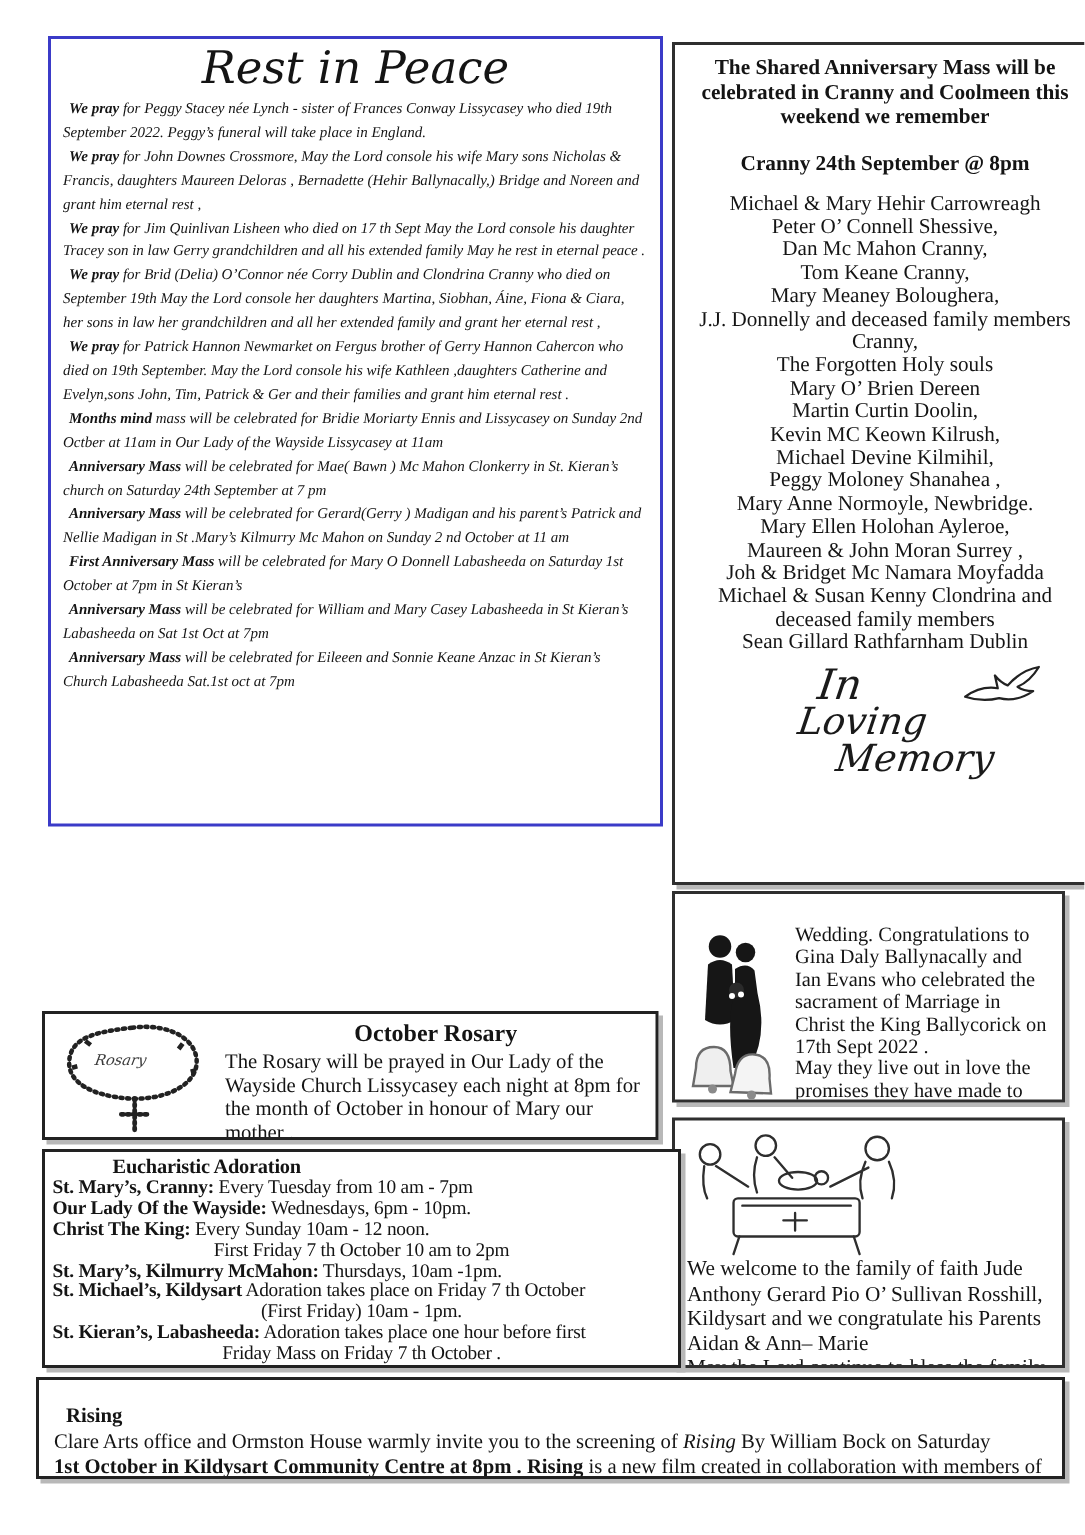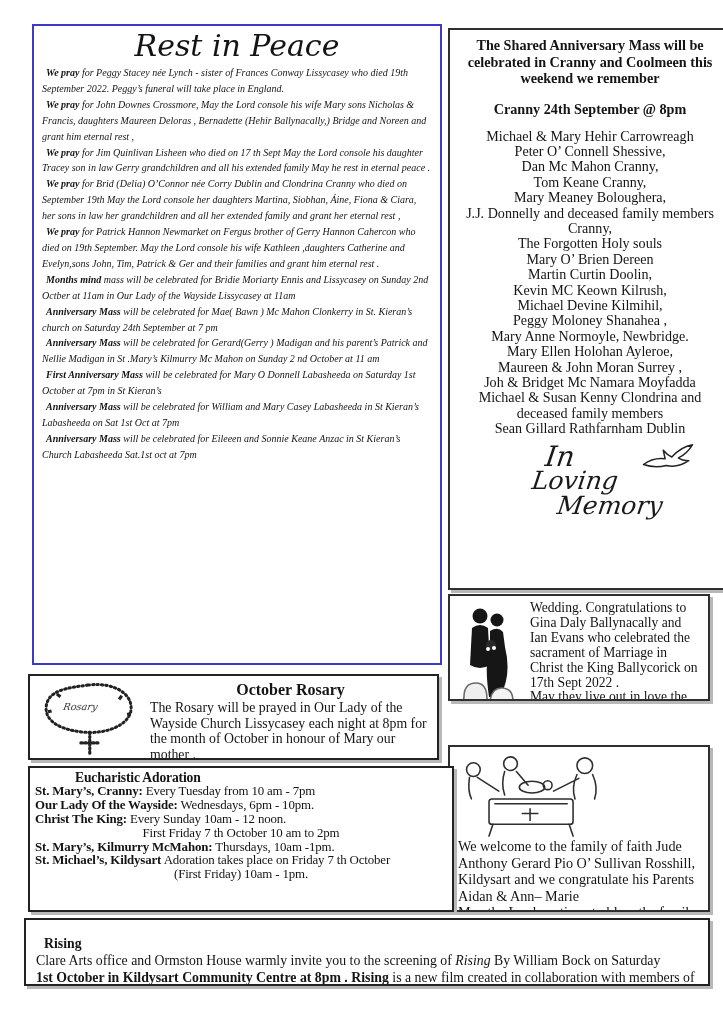--- a/index.html
+++ b/index.html
@@ -1,21 +1,21 @@
 <!DOCTYPE html>
 <html><head>
 <meta charset="utf-8">
 <style>
   html,body { margin:0; padding:0; background:#ffffff; }
   .page { position:relative; width:723px; height:1023px; background:#fff;
           font-family:"Liberation Serif", serif; color:#141414; overflow:hidden; }
   .box { position:absolute; background:#fff; box-sizing:border-box; overflow:hidden; }
 
   
-  #rip-box { left:32px; top:24px; width:410px; height:641px;
+  #rip-box { left:32px; top:24px; width:410px; height:527px;
              border:2px solid #3b3bc8; padding:1px 8px 2px 8px; }
   .rip-title { text-align:center; font-style:italic; font-family:"DejaVu Serif", serif;
                font-size:30px; line-height:38px; margin:0; font-weight:normal; }
   .rip-p { margin:0; font-size:10px; line-height:15.9px; text-indent:4px;font-style:italic; }
   .rip-p b { font-weight:bold; }
 
   
   #shared-box { left:448px; top:28px; width:284px; height:562px;
                 border:2px solid #2f2f2f; box-shadow:3px 3px 0 #b8b8b8;
                 padding:7px 5px; text-align:center; }
@@ -26,23 +26,23 @@
   .candle-note { font-weight:bold; font-style:italic; font-size:14.4px; line-height:16.5px;
                  margin:14px 8px 0 8px; }
   .memory-script { position:relative; margin-top:8px; height:84px;
                    font-family:"DejaVu Serif", serif; font-style:italic; color:#1a1a1a; }
   .memory-script .l1 { font-size:28px; line-height:24px; margin-right:60px; transform:skewX(-8deg); }
   .memory-script .l2 { font-size:25px; line-height:24px; margin-right:30px; transform:skewX(-8deg); }
   .memory-script .l3 { font-size:25px; line-height:26px; margin-left:40px; transform:skewX(-8deg); }
   .dove { position:absolute; right:28px; top:-6px; }
 
   
-  #wedding-box { left:448px; top:594px; width:262px; height:107px;
+  #wedding-box { left:448px; top:594px; width:262px; height:141px;
                  border:2px solid #2f2f2f; box-shadow:3px 3px 0 #b8b8b8;
-                 padding:5px 6px; display:flex; }
+                 padding:20px 6px; display:flex; }
   .wedding-art { width:74px; flex:0 0 74px; }
   .wedding-text { font-size:13.6px; line-height:14.9px; }
   .wedding-text p { margin:0; }
 
   
   #baptism-box { left:448px; top:745px; width:262px; height:167px;
                  border:2px solid #2f2f2f; box-shadow:3px 3px 0 #b8b8b8;
                  padding:5px 8px; }
   .baptism-text { font-size:14.2px; line-height:16.6px; }
   .baptism-text p { margin:0; }
@@ -213,20 +213,21 @@
         <div class="ador-row"><b>St. Mary’s, Cranny:</b><span>  Every  Tuesday  from 10 am - 7pm</span></div>
 
         <div class="ador-row"><b>Our Lady Of the Wayside:</b><span> Wednesdays,      6pm - 10pm.</span></div>
 
         <div class="ador-row"><b>Christ The King:</b><span>  Every Sunday   10am - 12 noon.</span><div class="ador-line2">First Friday 7 th October 10 am to 2pm</div></div>
 
         <div class="ador-row"><b>St. Mary’s, Kilmurry McMahon:</b><span>     Thursdays, 10am -1pm.</span></div>
 
         <div class="ador-row"><b>St. Michael’s, Kildysart</b><span>  Adoration takes place on  Friday 7 th October</span><div class="ador-line2">(First Friday) 10am - 1pm.</div></div>
 
+        <div class="ador-row"><b>St. Kieran’s, Labasheeda:</b><span> Adoration takes place  one hour before first</span><div class="ador-line2">Friday Mass on Friday 7 th October  .</div></div>
       </div>
   </div>
 
   <div class="box" id="rising-box">
     <div class="rising-title">Rising</div>
     <div>
       <span>Clare  Arts office and  Ormston House  warmly invite  you to the screening of </span><span class="seg-i">Rising</span><span>  By William Bock  on Saturday</span><br>
       <span class="seg-b">1st October in Kildysart  Community  Centre  at 8pm .  Rising</span><span> is a new film created in collaboration with members of Kildysart and Labasheeda  communities. Rising will be screened at 8 pm on Oct 1st  with music and refreshments to follow. More information on  the link </span><span class="seg-bi">https://ormstonhouse.com/programme/rising</span>
     </div>
   </div>

